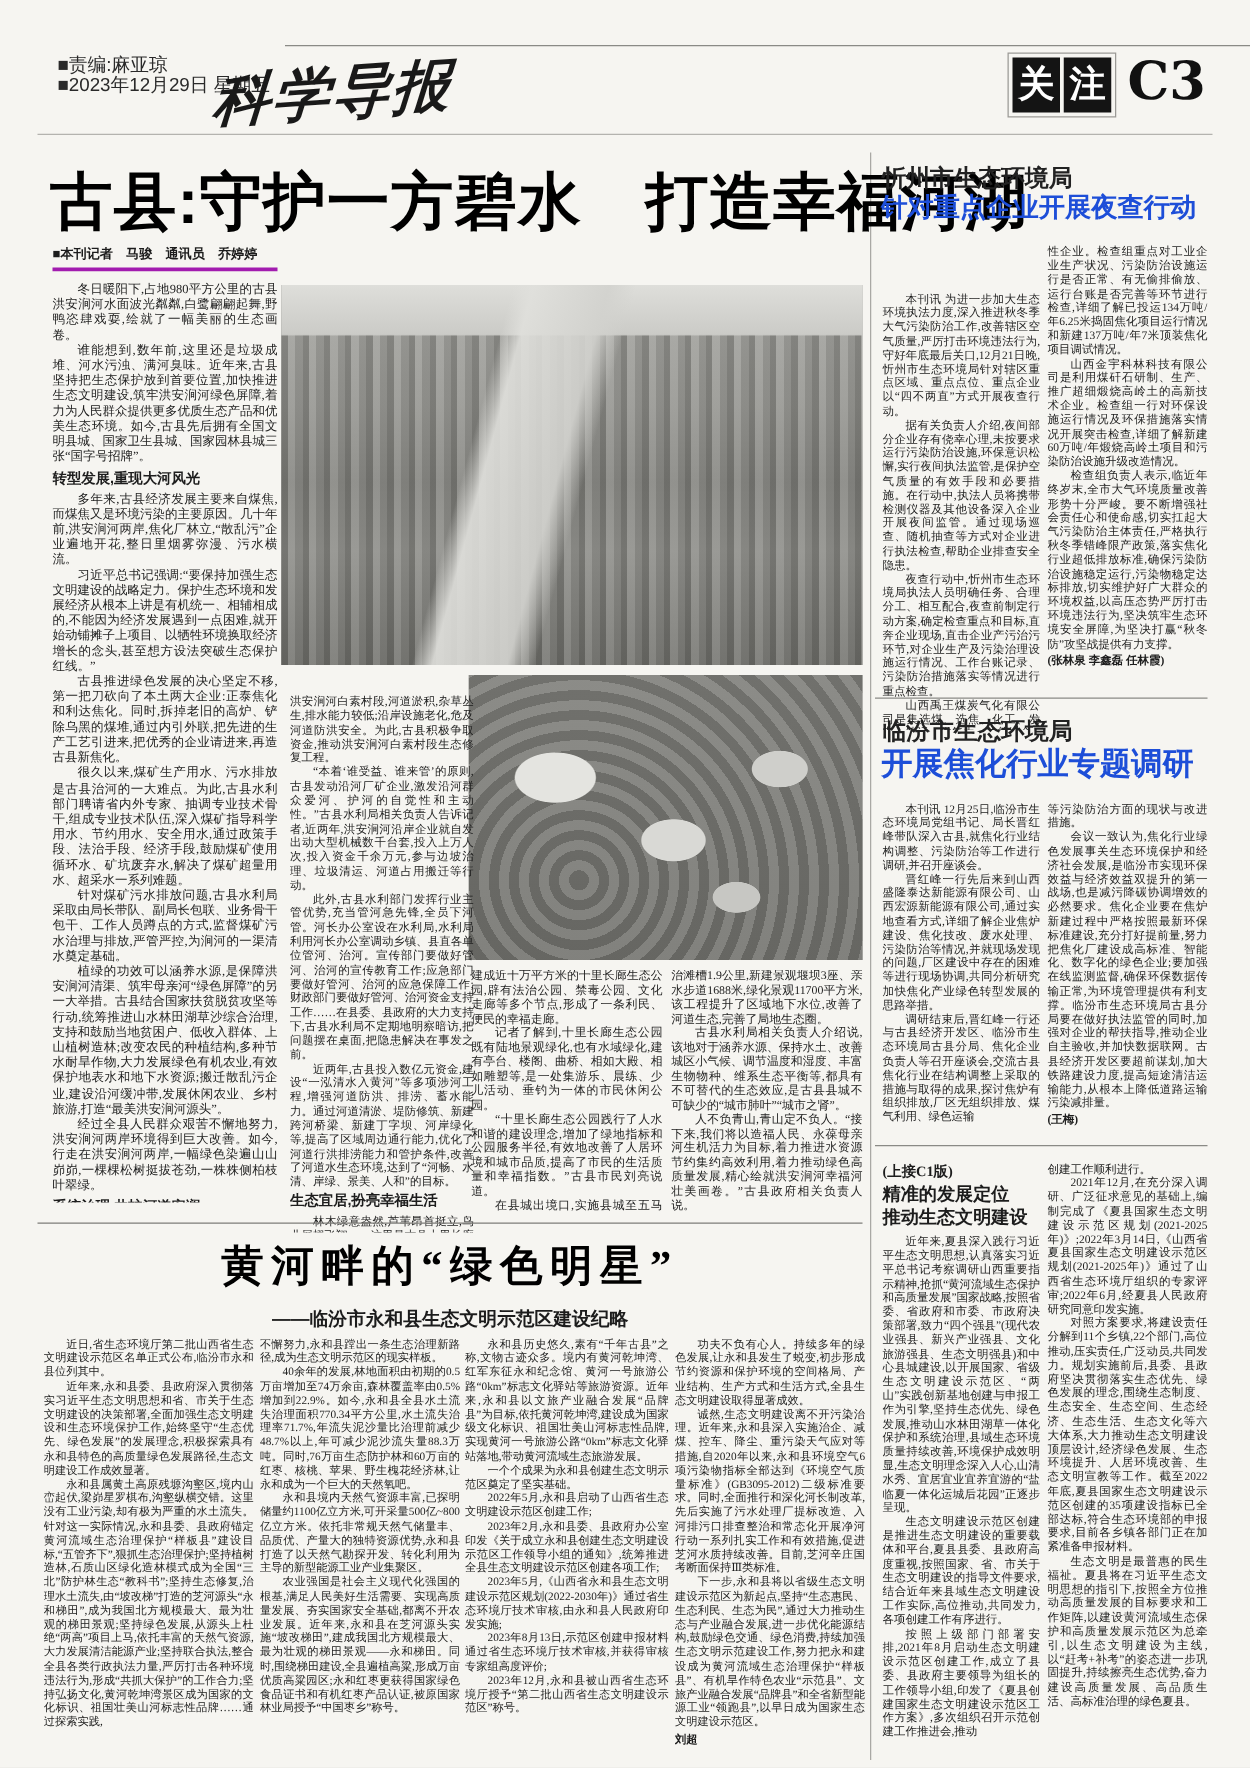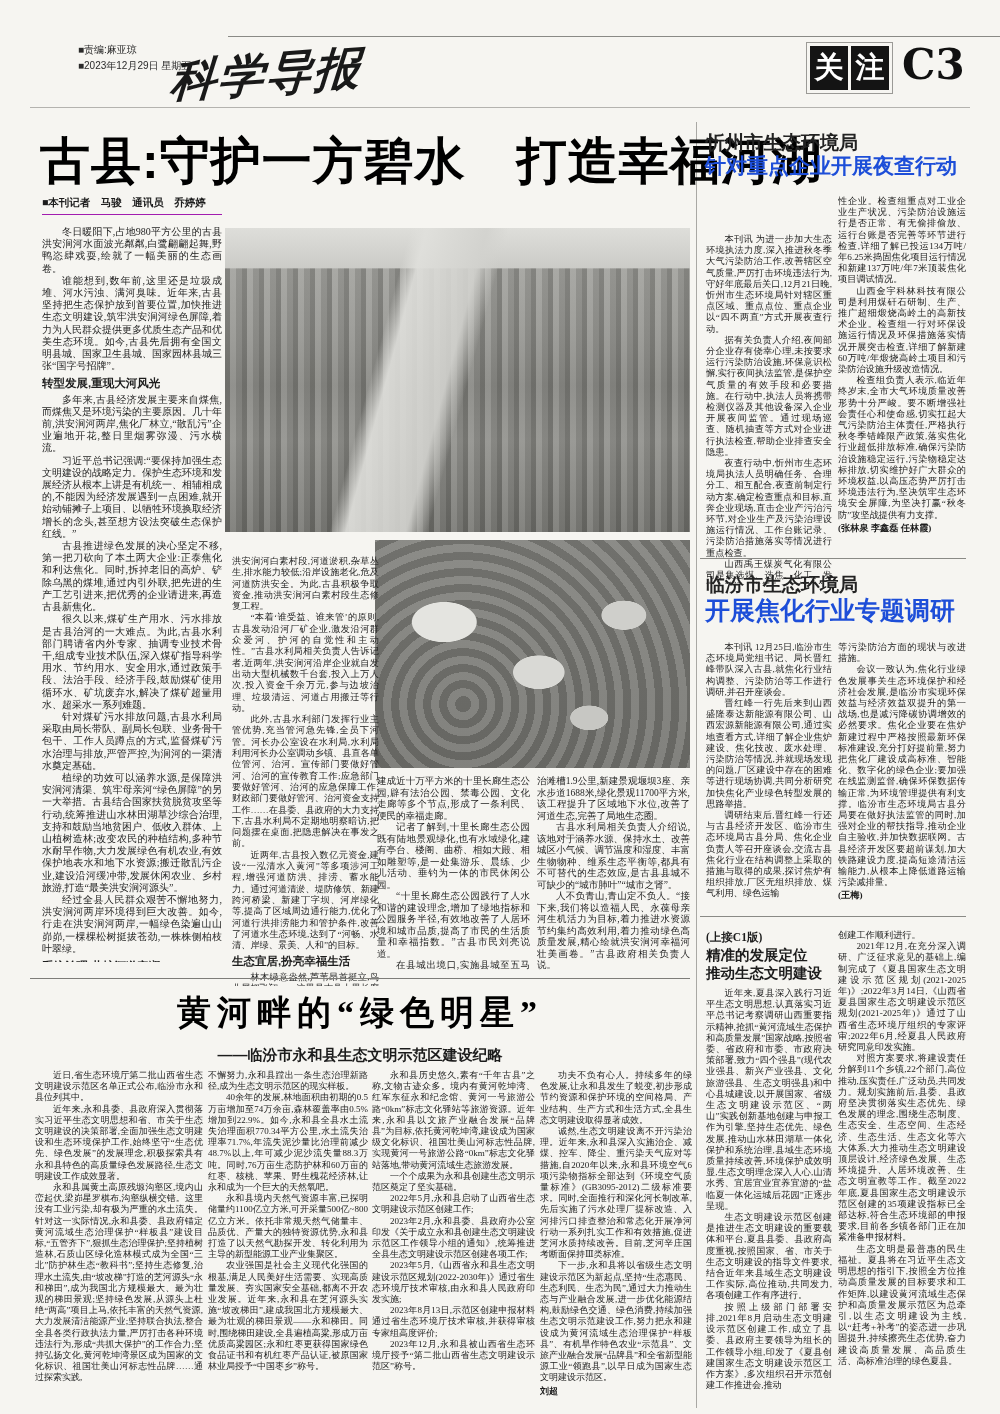--- a/index.html
+++ b/index.html
@@ -7,34 +7,34 @@
   .page {
     position:relative; width:1000px; height:1414px; margin:0 auto;
     background:#f6f5f1; overflow:hidden; color:#1c1c1c;
     font-family:"Liberation Serif","DejaVu Serif",serif;
   }
   .abs { position:absolute; }
   .hrule { position:absolute; background:#8a8a86; height:1px; }
   .vrule { position:absolute; background:#a9a8a4; width:1px; }
 
   
-  .meta-line { font-size:10px; color:#2a2a2a; font-family:"Liberation Sans",sans-serif;margin-left:32px; }
+  .meta-line { font-size:15px; color:#2a2a2a; font-family:"Liberation Sans",sans-serif; }
   .masthead { font-size:46px; font-weight:bold; font-style:italic;
     transform:rotate(-4deg) skewX(-8deg); letter-spacing:2px; color:#191919; }
   .badge-wrap { display:flex; gap:3px; border:1px solid #9b9a96; padding:3px; background:#f6f5f1; }
   .badge-box { width:38px; height:44px; background:#141414; color:#fff; display:flex;
     align-items:center; justify-content:center; font-size:29px; font-weight:bold;
     font-family:"Liberation Sans",sans-serif; }
   .page-no { font-size:42px; font-weight:600; font-family:"DejaVu Serif",serif; color:#111; }
 
   
   .main-headline { font-size:50px; font-weight:900; letter-spacing:1px; color:#000;
     font-family:"Liberation Sans","DejaVu Sans",sans-serif; white-space:nowrap; }
   .byline { font-size:10.5px; font-weight:bold; padding-bottom:4px;
-    border-bottom:1px solid #a21caf; font-family:"Liberation Sans",sans-serif; }
+    border-bottom:3px solid #a21caf; font-family:"Liberation Sans",sans-serif; }
   .kicker { font-size:19px; font-weight:600; font-family:"Liberation Sans",sans-serif; color:#222; }
   .rail-headline { font-weight:bold; color:#1d4ed8; font-family:Liberation Serif, serif; }
   .cont-kicker { font-size:11.5px; font-weight:bold; }
   .cont-title { font-size:14.5px; font-weight:bold; font-family:"Liberation Sans",sans-serif; }
   .bottom-headline { text-align:center; font-size:34px; font-weight:bold; letter-spacing:6px;
     color:#000; font-family:"Liberation Serif","DejaVu Serif",serif; }
   .bottom-subtitle { text-align:center; font-size:15px; font-weight:600;
     font-family:"Liberation Sans",sans-serif; }
 
   

